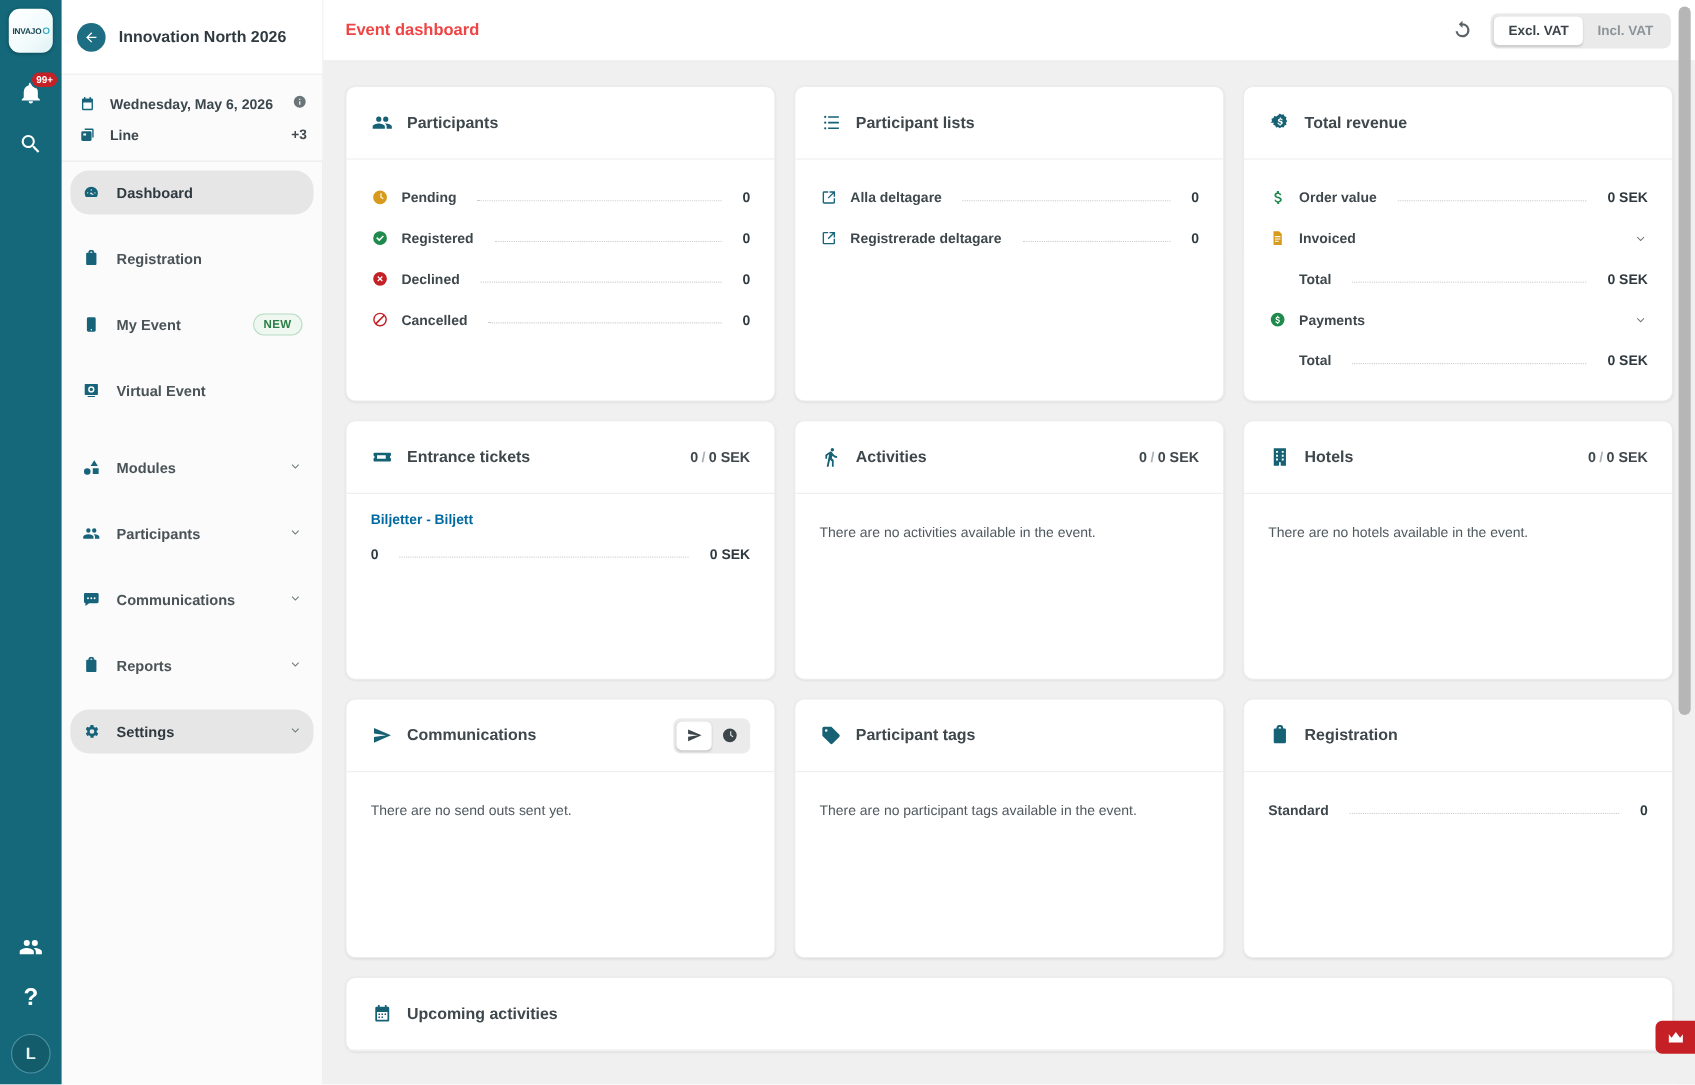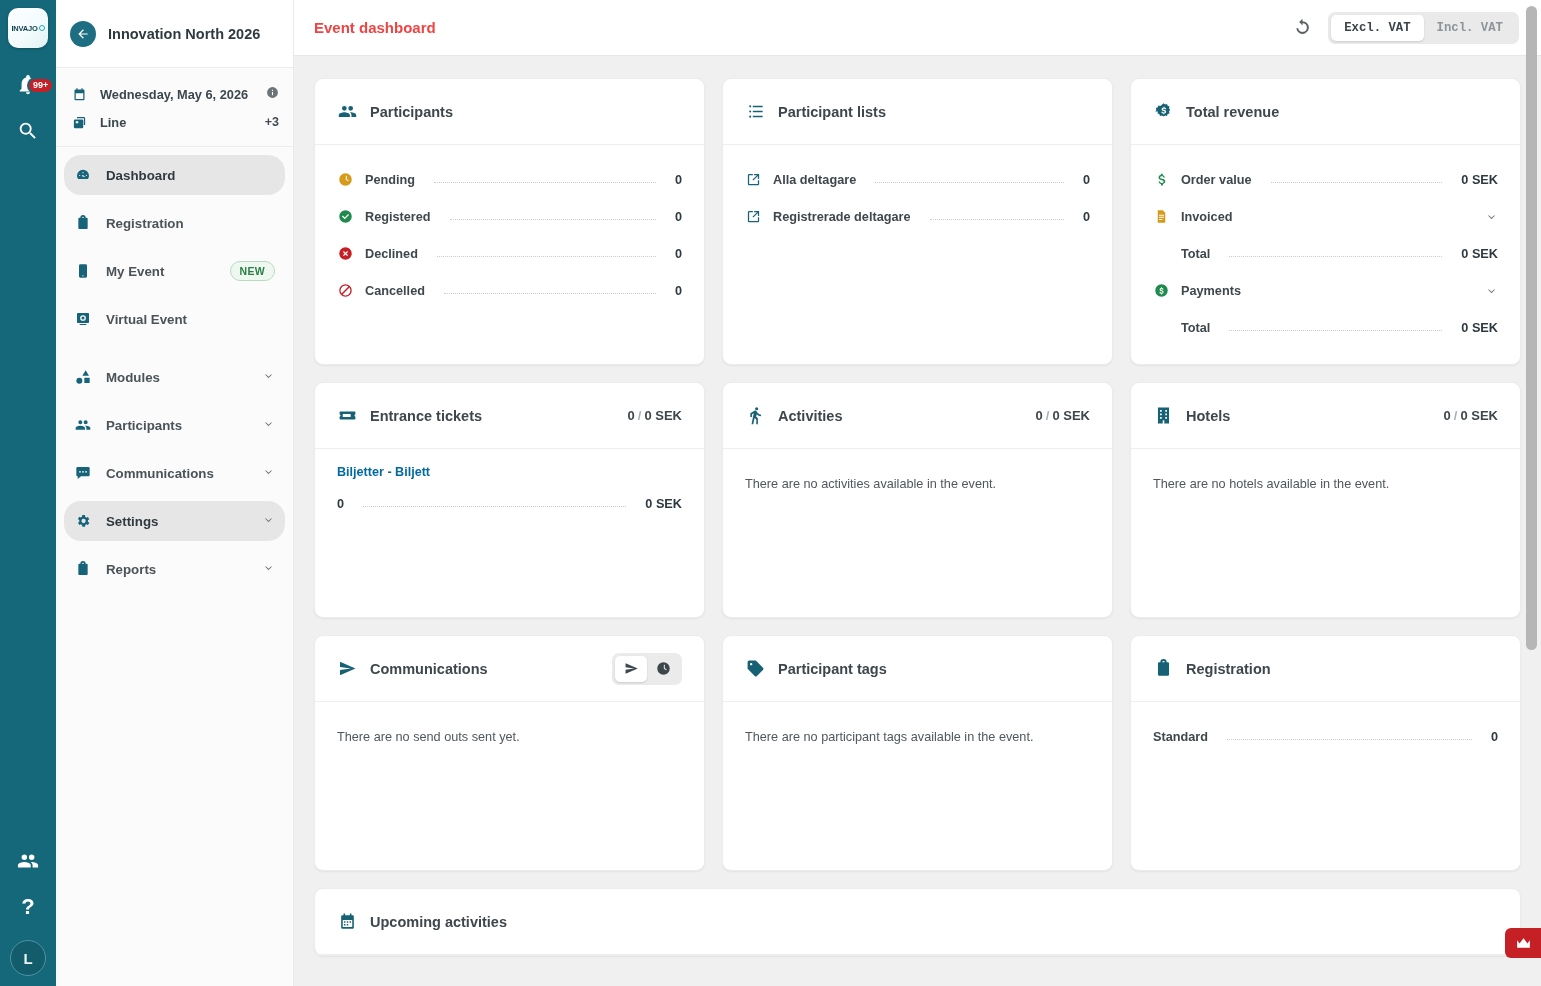--- a/index.html
+++ b/index.html
@@ -31,21 +31,21 @@
   .rail-logo-dot {
     display:inline-block; width:6px;height:6px;border-radius:50%;
     border:1.6px solid #2aa7bd; margin-left:1px; vertical-align:middle;
   }
   .rail-btn {
     width: 56px; height: 46px; display: flex; align-items: center;
     justify-content: center; position: relative; cursor: pointer;
   }
   .rail-btn svg { width: 22px; height: 22px; fill: #ffffff; }
   .badge {
-    position: absolute; top: 15px; left: 27px;
+    position: absolute; top: 2px; left: 27px;
     background: #c62027; color: #fff; font-size: 9px; font-weight: 700;
     border-radius: 10px; padding: 2px 4px 2px 4px; line-height: 1;
     min-width: 23px; text-align: center; border: 2px solid #14687a;
   }
   .rail-bottom { position: absolute; bottom: 10px; left: 0; width: 56px; }
   .avatar {
     width: 36px; height: 36px; border-radius: 50%;
     background: #125c6c; border: 1.5px solid #4e93a2; color: #e8f3f5;
     display: flex; align-items: center; justify-content: center;
     font-size: 15px; font-weight: 600; margin: 10px auto 0; cursor: pointer;
@@ -77,21 +77,21 @@
   .meta-row .mi { width: 18px; display:flex; align-items:center; justify-content:center; }
   .meta-row .mi svg { width: 15px; height: 15px; fill: #17647a; }
   .meta-row .sp { margin-left: auto; }
   .meta-row .info svg { width: 13px; height: 13px; fill: #6b7479; }
   .meta-plus { font-size: 12.5px; font-weight: 700; color: #444c51; }
 
   .nav { padding: 8px 8px 0; }
   .nav-item {
     display: flex; align-items: center; gap: 14px; height: 40px;
     padding: 0 10px; border-radius: 17px; cursor: pointer;
-    font-size: 13.3px; font-weight: 700; color: #4a5357; margin-bottom: 8px;
+    font-size: 13.3px; font-weight: 700; color: #4a5357; margin-bottom: 20px;
   }
   .nav-item.active { background: #e6e6e6; color: #2f3a40; }
   .nav-item .ni { width: 18px; display: flex; align-items: center; justify-content: center; }
   .nav-item .ni svg { width: 16px; height: 16px; fill: #17647a; }
   .nav-item .chev { margin-left: auto; }
   .nav-item .chev svg { width: 13px; height: 13px; fill: #6f787c; }
   .new-pill {
     margin-left: auto; font-size: 10.5px; font-weight: 700; color: #2b7d45;
     border: 1px solid #b7dcc2; background: #eef8f1; border-radius: 11px;
     padding: 3px 9px; letter-spacing: .3px;
@@ -107,21 +107,21 @@
   .page-title { font-size: 15px; font-weight: 700; color: #ef4444; }
   .top-right { margin-left: auto; display: flex; align-items: center; gap: 16px; }
   .refresh { cursor: pointer; display:flex; }
   .refresh svg { width: 19px; height: 19px; fill: #5b6368; }
   .seg {
     display: flex; background: #eaeaea; border-radius: 7px; padding: 3px;
   }
   .seg-btn {
     font-size: 12.3px; font-weight: 700; color: #8d9499;
     padding: 6px 13px; border-radius: 5px; cursor: pointer; border: none; background: transparent;
-    font-family: Liberation Mono, monospace;
+    font-family: Liberation Sans, sans-serif;
   }
   .seg-btn.on { background: #fff; color: #3b4449; box-shadow: 0 1px 2px rgba(0,0,0,.13); }
 
   .content { flex: 1; overflow: hidden; padding: 22px 20px 0 20px; position: relative; }
   .grid { display: grid; grid-template-columns: repeat(3, 1fr); gap: 17px; }
 
   .card {
     background: #fff; border-radius: 9px; border: 1px solid #ececec;
     box-shadow: 0 1px 2px rgba(0,0,0,.06); display: flex; flex-direction: column;
   }
@@ -327,39 +327,39 @@
             <svg viewBox="0 0 24 24">
               <path d="M4 3h16a2 2 0 0 1 2 2v10a2 2 0 0 1-2 2H9l-5 4v-4a2 2 0 0 1-2-2V5a2 2 0 0 1 2-2zm3.5 6a1.3 1.3 0 1 0 0 2.6 1.3 1.3 0 0 0 0-2.6zm4.5 0a1.3 1.3 0 1 0 0 2.6 1.3 1.3 0 0 0 0-2.6zm4.5 0a1.3 1.3 0 1 0 0 2.6 1.3 1.3 0 0 0 0-2.6z"></path>
             </svg>
           </span>
         <span>Communications</span>
         <span class="chev"><svg viewBox="0 0 24 24">
               <path d="M7 9.5 12 14.5 17 9.5l1.2 1.2L12 17l-6.2-6.3L7 9.5z"></path>
             </svg></span>
       </div>
 
-      <div class="nav-item active">
-        <span class="ni">
-            <svg viewBox="0 0 24 24">
-              <path d="M19.4 13a7.8 7.8 0 0 0 0-2l2-1.6-2-3.4-2.4 1a7.6 7.6 0 0 0-1.7-1L14.9 3h-4l-.4 2.6c-.6.3-1.2.6-1.7 1l-2.4-1-2 3.4L6.5 11a7.8 7.8 0 0 0 0 2l-2 1.6 2 3.4 2.4-1c.5.4 1.1.8 1.7 1l.4 2.6h4l.4-2.6c.6-.3 1.2-.6 1.7-1l2.4 1 2-3.4-2-1.6zM12.9 15.2a3.2 3.2 0 1 1 0-6.4 3.2 3.2 0 0 1 0 6.4z"></path>
-            </svg>
-          </span>
-        <span>Settings</span>
+      <div class="nav-item">
+        <span class="ni">
+            <svg viewBox="0 0 24 24">
+              <path d="M16 4h1.5A1.5 1.5 0 0 1 19 5.5v14a1.5 1.5 0 0 1-1.5 1.5h-11A1.5 1.5 0 0 1 5 19.5v-14A1.5 1.5 0 0 1 6.5 4H8a4 4 0 0 1 8 0zm-4-1.5a1.5 1.5 0 0 0-1.5 1.5h3A1.5 1.5 0 0 0 12 2.5zM8 10h8v1.6H8V10zm0 3.4h5V15H8v-1.6z"></path>
+            </svg>
+          </span>
+        <span>Reports</span>
         <span class="chev"><svg viewBox="0 0 24 24">
               <path d="M7 9.5 12 14.5 17 9.5l1.2 1.2L12 17l-6.2-6.3L7 9.5z"></path>
             </svg></span>
       </div>
 
-      <div class="nav-item">
-        <span class="ni">
-            <svg viewBox="0 0 24 24">
-              <path d="M16 4h1.5A1.5 1.5 0 0 1 19 5.5v14a1.5 1.5 0 0 1-1.5 1.5h-11A1.5 1.5 0 0 1 5 19.5v-14A1.5 1.5 0 0 1 6.5 4H8a4 4 0 0 1 8 0zm-4-1.5a1.5 1.5 0 0 0-1.5 1.5h3A1.5 1.5 0 0 0 12 2.5zM8 10h8v1.6H8V10zm0 3.4h5V15H8v-1.6z"></path>
-            </svg>
-          </span>
-        <span>Reports</span>
+      <div class="nav-item active">
+        <span class="ni">
+            <svg viewBox="0 0 24 24">
+              <path d="M19.4 13a7.8 7.8 0 0 0 0-2l2-1.6-2-3.4-2.4 1a7.6 7.6 0 0 0-1.7-1L14.9 3h-4l-.4 2.6c-.6.3-1.2.6-1.7 1l-2.4-1-2 3.4L6.5 11a7.8 7.8 0 0 0 0 2l-2 1.6 2 3.4 2.4-1c.5.4 1.1.8 1.7 1l.4 2.6h4l.4-2.6c.6-.3 1.2-.6 1.7-1l2.4 1 2-3.4-2-1.6zM12.9 15.2a3.2 3.2 0 1 1 0-6.4 3.2 3.2 0 0 1 0 6.4z"></path>
+            </svg>
+          </span>
+        <span>Settings</span>
         <span class="chev"><svg viewBox="0 0 24 24">
               <path d="M7 9.5 12 14.5 17 9.5l1.2 1.2L12 17l-6.2-6.3L7 9.5z"></path>
             </svg></span>
       </div>
 
     </div>
   </div>
 
   <div class="main">
 

